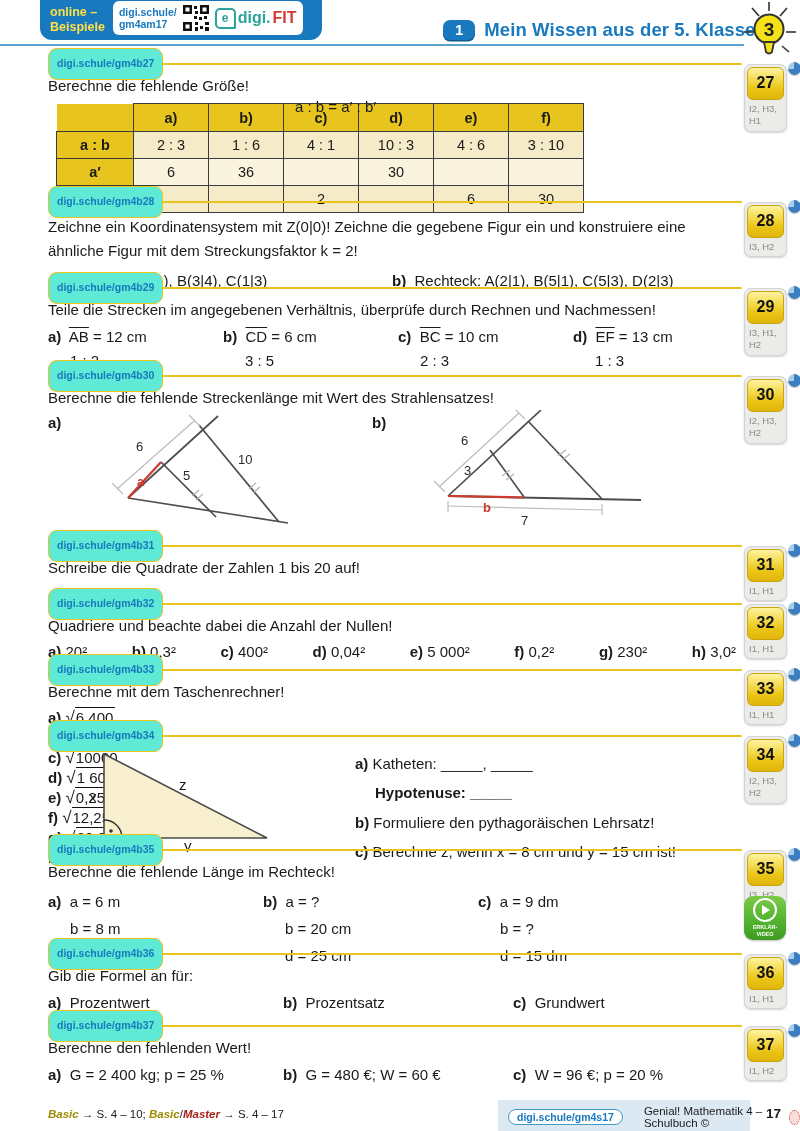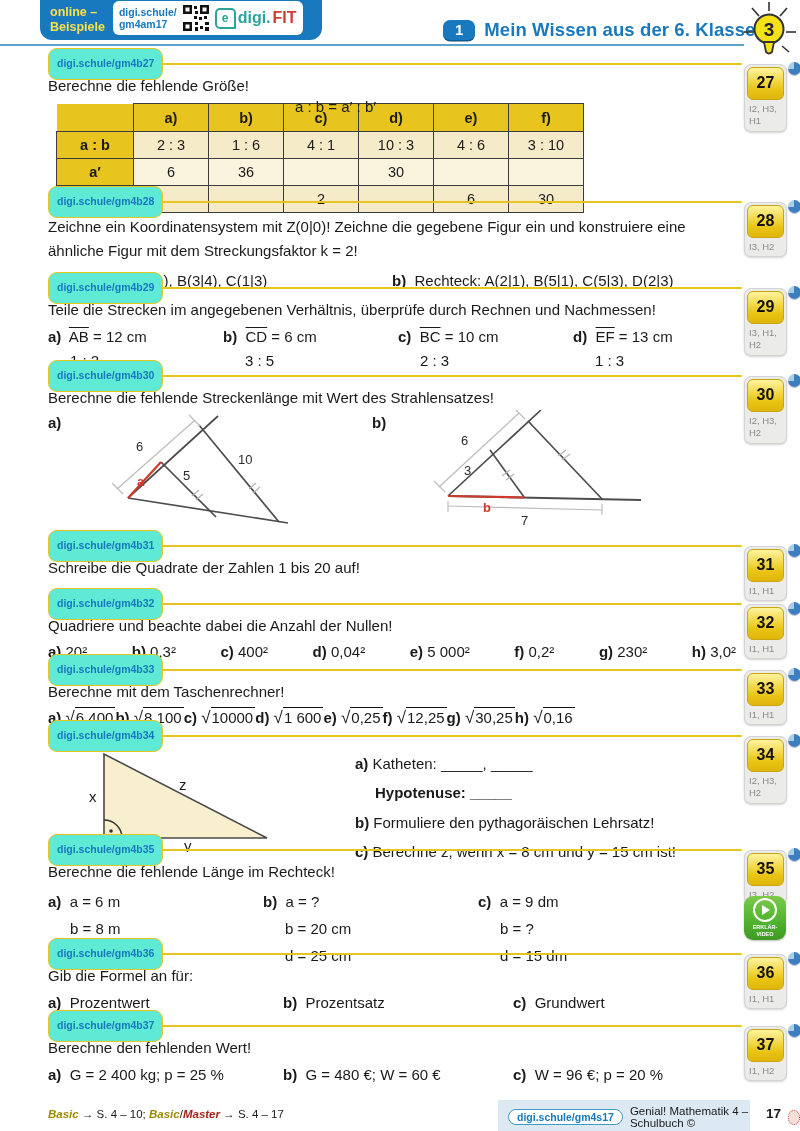--- a/index.html
+++ b/index.html
@@ -70,21 +70,21 @@
     align-items:center;justify-content:center;}
   .video-tri{width:0;height:0;border-left:8px solid #fff;border-top:5px solid transparent;
     border-bottom:5px solid transparent;margin-left:2px;}
   .video-txt{color:#fff;font-size:5.5px;font-weight:bold;line-height:1.2;text-align:center;margin-top:2px;}
 
   
   .footer-band{position:absolute;left:498px;top:1100px;width:252px;height:31px;background:#dce9f3;}
   .footer-left{position:absolute;left:48px;top:1108px;font-size:11.5px;}
   .olive{color:#9c8a00;font-weight:bold;font-style:italic;}
   .darkred{color:#a6231a;font-weight:bold;font-style:italic;}
-  .footer-mid{position:absolute;left:508px;top:1105px;display:flex;align-items:center;gap:7px;}
+  .footer-mid{position:absolute;left:508px;top:1105px;display:flex;align-items:center;gap:21px;}
   .footer-pill{border:1.4px solid #3e9ac6;border-radius:9px;background:#fff;color:#1879be;
     font-weight:bold;font-size:10.5px;padding:1px 8px;white-space:nowrap;}
   .footer-book{font-size:11.5px;}
   .flower{width:13px;height:13px;border-radius:50%;border:1.6px dotted #d2493c;background:#f6ded9;display:inline-block;}
   .page-num{position:absolute;left:766px;top:1106px;font-weight:bold;font-size:13.5px;}
 </style>
 </head>
 <body>
 
 <div class="page">
@@ -121,21 +121,21 @@
       <div class="digifit">
         <span class="bubble">e</span>
           <span class="d1">digi.</span>
           <span class="d2">FIT</span>
       </div>
     </div>
   </div>
 
   <div class="chapter">
     <span class="chapter-num">1</span>
-    <span class="chapter-title">Mein Wissen aus der 6. Klasse</span>
+    <span class="chapter-title">Mein Wissen aus der 5. Klasse</span>
   </div>
   <div class="head-rule"></div>
 
   <svg class="bulb" viewBox="0 0 56 56">
     <line x1="2" y1="30" x2="12" y2="30" stroke="#333" stroke-width="1.6"></line>
     <line x1="10" y1="6" x2="17" y2="14" stroke="#333" stroke-width="1.6"></line>
     <line x1="27" y1="0" x2="27" y2="9" stroke="#333" stroke-width="1.6"></line>
     <line x1="45" y1="6" x2="38" y2="14" stroke="#333" stroke-width="1.6"></line>
     <line x1="44" y1="30" x2="54" y2="30" stroke="#333" stroke-width="1.6"></line>
     <line x1="40" y1="44" x2="47" y2="50" stroke="#333" stroke-width="1.6"></line>
@@ -297,21 +297,21 @@
       <span><b class="lbl">h)</b> <span>3,0²</span></span>
     </div>
   </div>
 
   <div class="ex" style="top:662px;">
     <div class="pill-row">
         <span class="pill">digi.schule/gm4b33</span>
         <span class="pill-line"></span>
       </div>
     <div class="intro">Berechne mit dem Taschenrechner!</div>
-    <div class="row" style="justify-content:flex-start;width:688px;">
+    <div class="row" style="justify-content:flex-start;width:688px;flex-direction:column;">
       <span><b class="lbl">a)</b> <span class="sqrt-sign">√</span><span class="radicand">6 400</span></span>
       <span><b class="lbl">b)</b> <span class="sqrt-sign">√</span><span class="radicand">8 100</span></span>
       <span><b class="lbl">c)</b> <span class="sqrt-sign">√</span><span class="radicand">10000</span></span>
       <span><b class="lbl">d)</b> <span class="sqrt-sign">√</span><span class="radicand">1 600</span></span>
       <span><b class="lbl">e)</b> <span class="sqrt-sign">√</span><span class="radicand">0,25</span></span>
       <span><b class="lbl">f)</b> <span class="sqrt-sign">√</span><span class="radicand">12,25</span></span>
       <span><b class="lbl">g)</b> <span class="sqrt-sign">√</span><span class="radicand">30,25</span></span>
       <span><b class="lbl">h)</b> <span class="sqrt-sign">√</span><span class="radicand">0,16</span></span>
     </div>
   </div>

